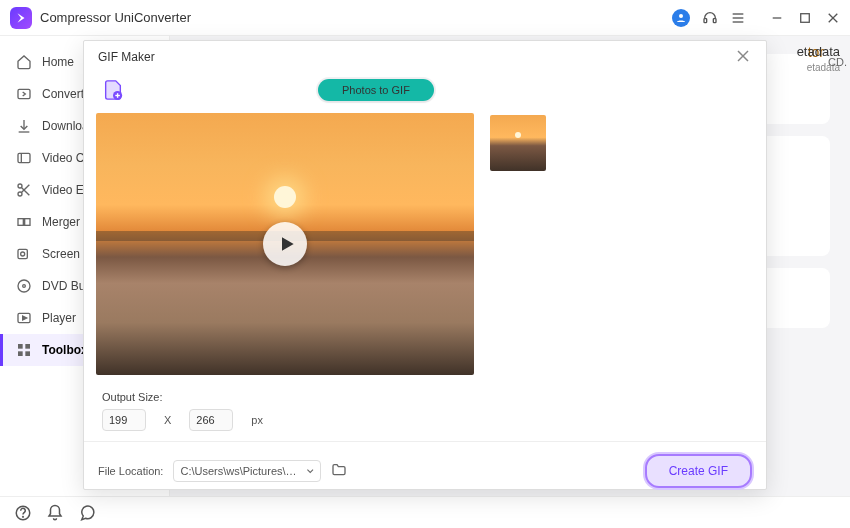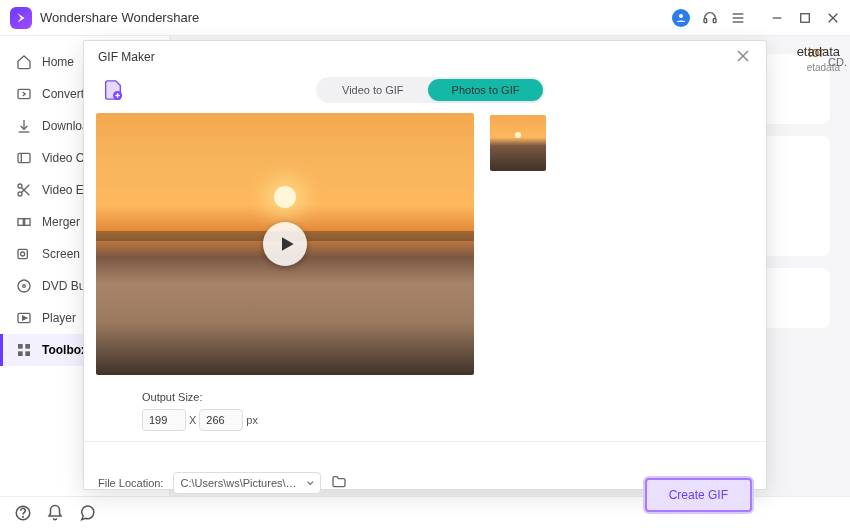--- a/index.html
+++ b/index.html
@@ -37,43 +37,43 @@
 .modal-body { flex:1; display:flex; padding: 0 12px; gap:16px; }
 .preview { width:378px; height:262px; position:relative; border-radius:2px; overflow:hidden; background:linear-gradient(to bottom,#f4a950 0%,#f8b55c 20%,#ffb85e 35%,#e38a3a 45%,#7b5843 55%,#a8836a 65%,#9a7a60 80%,#403228 100%); }
 .sun { position:absolute; left:50%; top:28%; transform:translateX(-50%); width:22px; height:22px; background:#fff6d8; border-radius:50%; box-shadow:0 0 20px 10px rgba(255,230,150,.6); }
 .horizon { position:absolute; left:0; right:0; top:45%; height:10px; background:rgba(60,50,40,.4); }
 .play { position:absolute; left:50%; top:50%; transform:translate(-50%,-50%); width:44px; height:44px; border-radius:50%; background:rgba(255,255,255,.85); display:flex; align-items:center; justify-content:center; box-shadow:0 2px 6px rgba(0,0,0,.3); }
 .play svg { margin-left:3px; }
 .thumbs { flex:1; padding-top:2px; }
 .thumb { width:56px; height:56px; border-radius:2px; background:linear-gradient(to bottom,#f4a950 0%,#ffb85e 40%,#7b5843 55%,#403228 100%); position:relative; }
 .thumb .tsun{ position:absolute; left:50%; top:30%; transform:translateX(-50%); width:6px; height:6px; background:#fff6d8; border-radius:50%; }
 .controls { padding: 16px 18px 10px; display:flex; align-items:center; gap: 28px; font-size:11px; color:#444; }
-.ctrl-col { display:flex; flex-direction:column; gap:6px;margin-left:40px; }
-.ctrl-row { display:flex; align-items:center; gap:3px; }
+.ctrl-col { display:flex; flex-direction:column; gap:6px; }
+.ctrl-row { display:flex; align-items:center; gap:18px; }
 .num-input { width:44px; height:22px; border:1px solid #ddd; border-radius:4px; font-size:11px; padding:0 6px; color:#333; background:#fafafa; }
 .sep { color:#555; font-size:11px; }
 .unit { font-size:11px; color:#555; }
 .select { width:118px; height:22px; border:1px solid #ddd; border-radius:4px; font-size:11px; padding:0 6px; color:#333; background:#fafafa; display:flex; align-items:center; justify-content:space-between; }
 .modal-foot { border-top:1px solid #eee; padding:12px 14px; display:flex; align-items:center; gap:10px; }
 .fl-label { font-size:11px; color:#555; }
 .path-select { width:148px; height:22px; border:1px solid #ddd; border-radius:4px; font-size:11px; padding:0 6px; color:#555; background:#fff; display:flex; align-items:center; justify-content:space-between; overflow:hidden; white-space:nowrap; }
 .folder-btn { width:18px; height:18px; color:#666; }
-.create-btn { margin-left:auto; padding: 8px 22px; background:#e9e0ff; color:#6a3bff; border:2px solid #a77bff; border-radius:4px; font-size:12px; cursor:pointer; box-shadow:0 0 0 2px #d9c8ff;margin-top:24px; }
+.create-btn { margin-left:auto; padding: 8px 22px; background:#e9e0ff; color:#6a3bff; border:2px solid #a77bff; border-radius:14px; font-size:12px; cursor:pointer; box-shadow:0 0 0 2px #d9c8ff; }
 .bg-text { position:absolute; font-size:12px; color:#666; }
 </style>
 </head>
 <body>
 
 <div class="titlebar">
   <div class="app-logo">
     <svg viewBox="0 0 24 24" fill="#fff">
         <path d="M6 4l6 8-6 8 12-8z"></path>
       </svg>
   </div>
-  <div class="app-title">Wondershare Wondershare</div>
+  <div class="app-title">Compressor UniConverter</div>
   <div class="tb-right">
     <div class="avatar">
       <svg viewBox="0 0 24 24" width="12" height="12" fill="#fff">
           <circle cx="12" cy="8" r="4"></circle>
           <path d="M4 20c0-4 16-4 16 0z"></path>
         </svg>
     </div>
     <div class="tb-icon">
       <svg viewBox="0 0 24 24" width="16" height="16" fill="none" stroke="currentColor" stroke-width="2">
           <path d="M4 13v-1a8 8 0 0116 0v1"></path>
@@ -251,21 +251,20 @@
     <div class="add-btn">
       <svg viewBox="0 0 24 24" width="22" height="22" fill="currentColor">
           <path d="M6 2h9l5 5v13a2 2 0 01-2 2H6a2 2 0 01-2-2V4a2 2 0 012-2z" fill="#7a4bff" opacity=".2"></path>
           <path d="M6 2h9l5 5v13a2 2 0 01-2 2H6a2 2 0 01-2-2V4a2 2 0 012-2z" fill="none" stroke="#7a4bff" stroke-width="1.5"></path>
           <circle cx="17" cy="18" r="5" fill="#7a4bff"></circle>
           <line x1="17" y1="15.5" x2="17" y2="20.5" stroke="#fff" stroke-width="1.5"></line>
           <line x1="14.5" y1="18" x2="19.5" y2="18" stroke="#fff" stroke-width="1.5"></line>
         </svg>
     </div>
     <div class="seg">
-      <div class="seg-item">Video to GIF</div>
       <div class="seg-item active">Photos to GIF</div>
     </div>
   </div>
   <div class="modal-body">
     <div class="preview">
       <div class="sun"></div>
       <div class="horizon"></div>
       <div class="play">
         <svg viewBox="0 0 24 24" width="20" height="20" fill="#333">
             <polygon points="6 4 20 12 6 20"></polygon>

